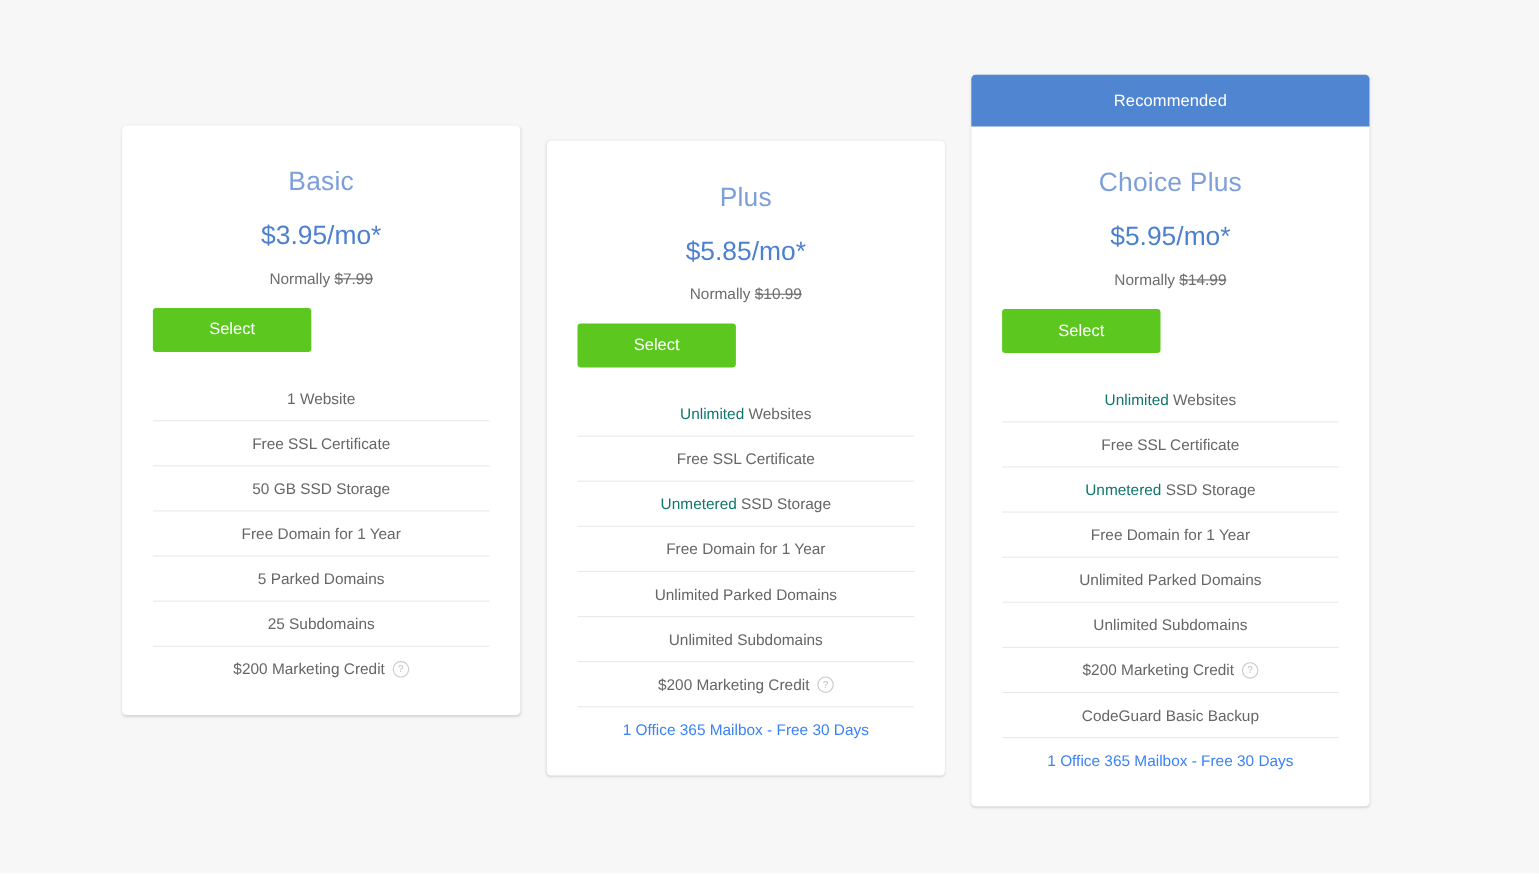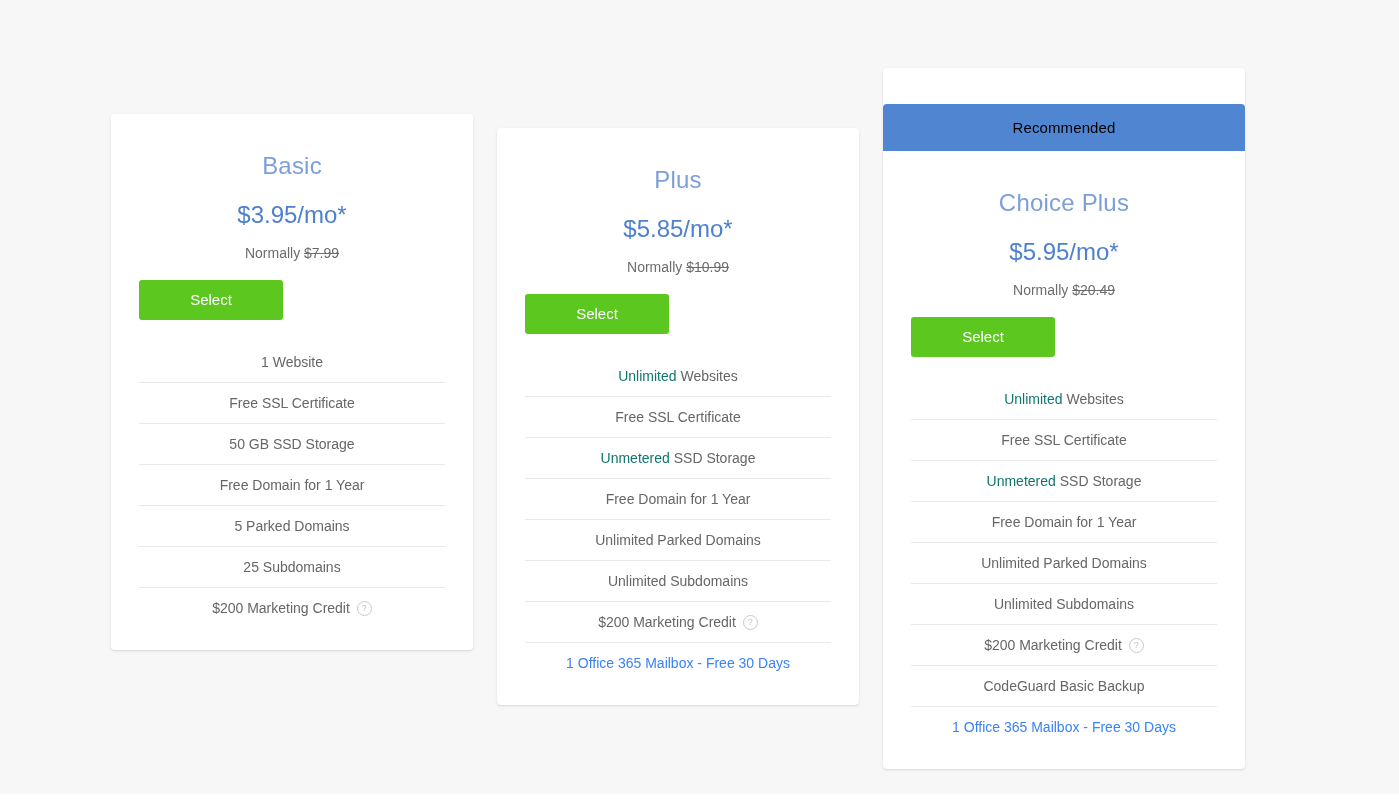--- a/index.html
+++ b/index.html
@@ -39,27 +39,26 @@
     box-sizing: border-box;
   }
   .card-basic      { left: 111px; top: 114px;  }
   .card-plus       { left: 497px; top: 128px;  }
   .card-choiceplus { left: 883px; top: 68px;   }
 
   .ribbon {
     height: 47px;
     background: #5085d2;
     border-radius: 4px 4px 0 0;
-    color: #000000;
+    color: #ffffff;
     font-size: 15px;
     display: flex;
     align-items: center;
     justify-content: center;
     letter-spacing: 0.1px;
-    margin-top: 36px;
   }
 
   .card-body {
     padding: 0 28px 22px 28px;
   }
 
   .plan-name {
     text-align: center;
     color: #7c9fd9;
     font-size: 24px;
@@ -193,21 +192,21 @@
     </div>
   </div>
 
   <div class="card card-choiceplus">
     <div class="ribbon">Recommended</div>
     <div class="card-body">
       <div class="plan-name">Choice Plus</div>
       <div class="plan-price">$5.95/mo*</div>
       <div class="plan-normally">
         <span>Normally</span>
-        <span class="old-price">$20.49</span>
+        <span class="old-price">$14.99</span>
       </div>
       <div class="select-wrap">
         <button class="select-btn">Select</button>
       </div>
       <div class="features">
           <div class="feature-row"><span class="hl">Unlimited</span> <span>Websites</span></div>
           <div class="feature-row"><span>Free SSL Certificate</span></div>
           <div class="feature-row"><span class="hl">Unmetered</span> <span>SSD Storage</span></div>
           <div class="feature-row"><span>Free Domain for 1 Year</span></div>
           <div class="feature-row"><span>Unlimited Parked Domains</span></div>

